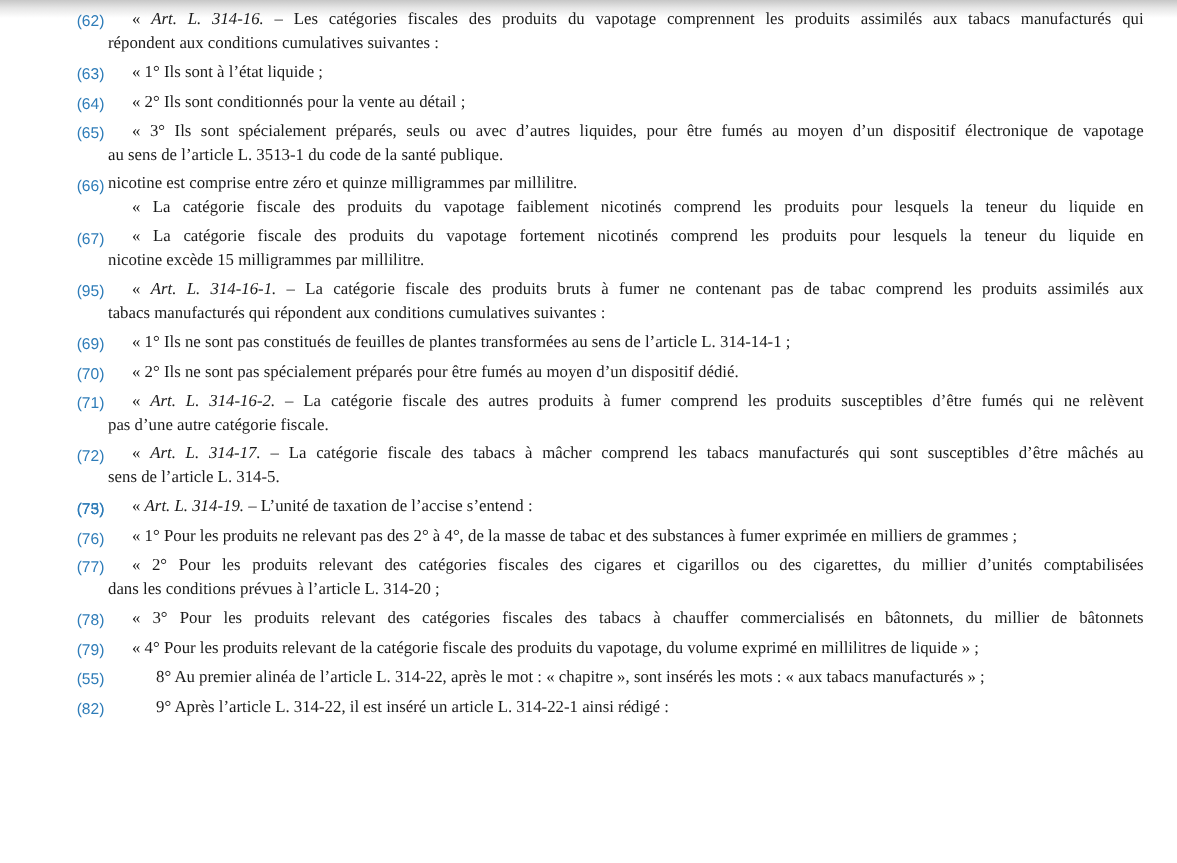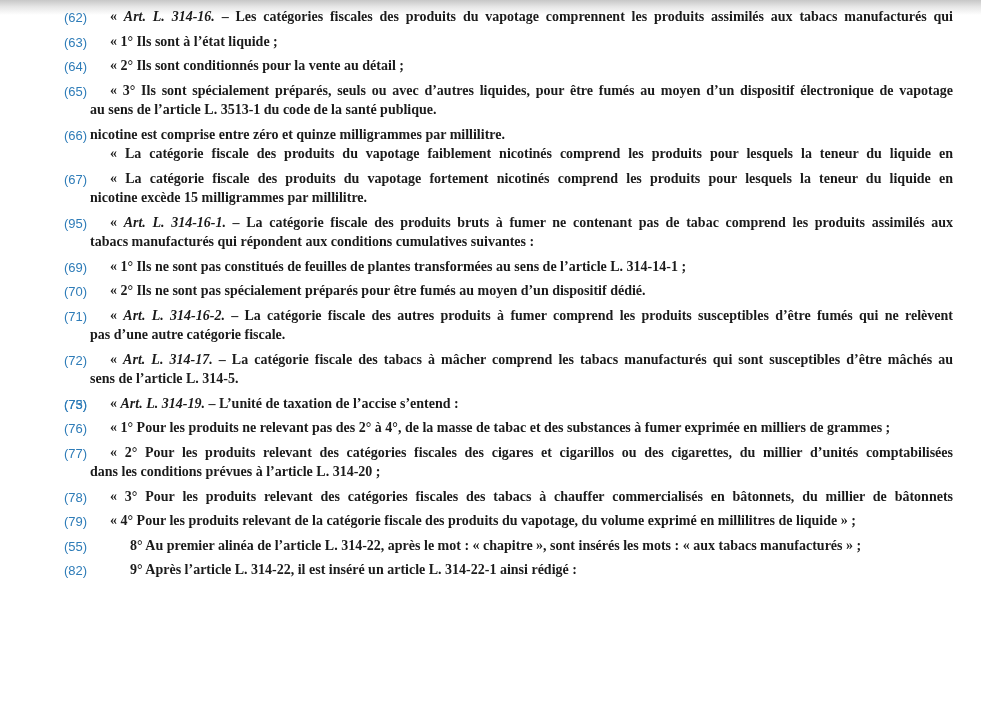--- a/index.html
+++ b/index.html
@@ -36,21 +36,21 @@
     left: -90px;
     top: 0;
     width: 87px;
     text-align: right;
     font-family: "Liberation Sans", sans-serif;
     font-size: 13px;
     line-height: 19.5px;
     padding-top: 1px;
     color: #2e7cb8;
   }
-  .text { display: block; font-weight: bold; }
+  .text { display: block; }
   .line {
     display: block;
     line-height: 19.5px;
     text-align: justify;
     text-align-last: justify;
     -moz-text-align-last: justify;
   }
   .line.first { text-indent: 20px; }
   .line.first.ord { text-indent: 40px; }
   .line.last { text-align-last: left; -moz-text-align-last: left; }
@@ -59,20 +59,21 @@
 </head>
 <body>
 
 <div class="top-shadow"></div>
 
 <main class="doc">
   <div class="para">
     <span class="num">(62)</span>
     <span class="text">
         <span class="line first"><span>« </span><i>Art. L. 314-16.</i><span> – Les catégories fiscales des produits du vapotage comprennent les produits assimilés aux tabacs manufacturés qui</span></span>
+        <span class="line last"><span>répondent aux conditions cumulatives suivantes :</span></span>
       </span>
   </div>
 
   <div class="para">
     <span class="num">(63)</span>
     <span class="text">
         <span class="line first last"><span>« 1° Ils sont à l’état liquide ;</span></span>
       </span>
   </div>
 

